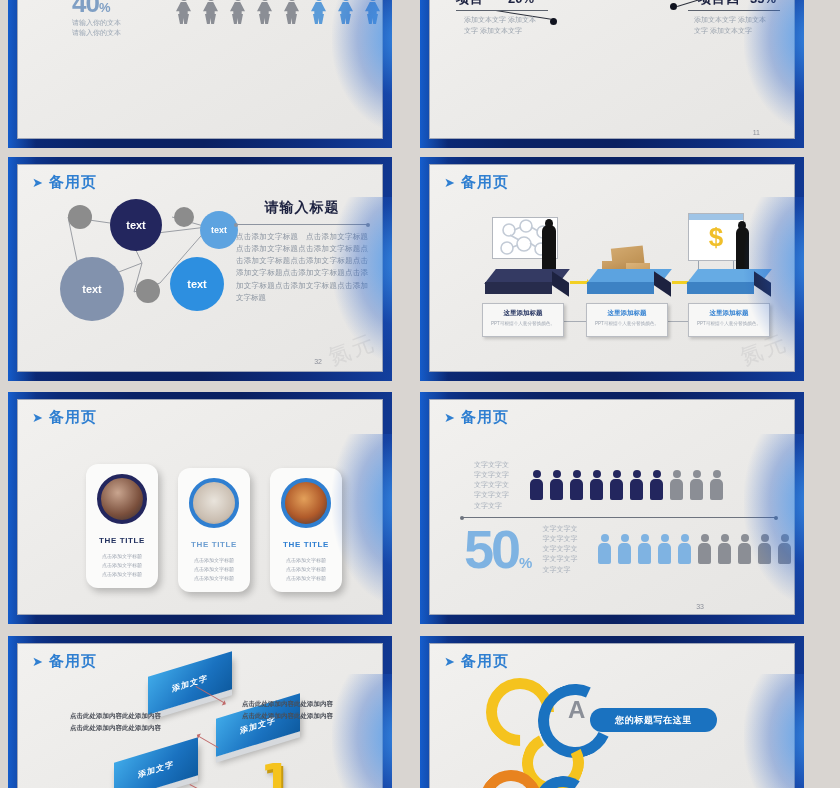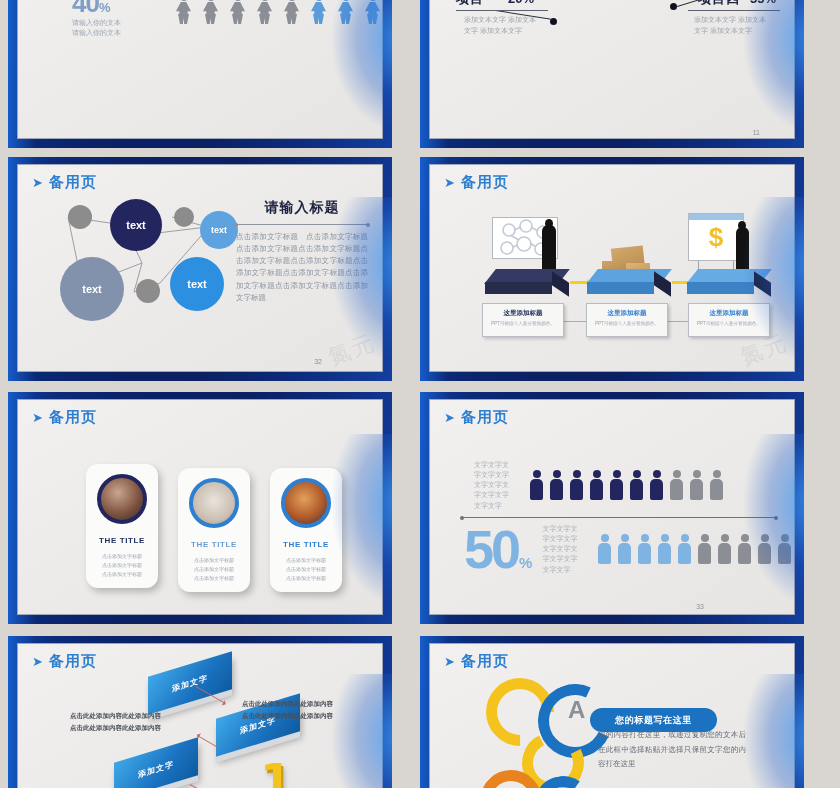--- a/index.html
+++ b/index.html
@@ -539,18 +539,17 @@
       <div class="cring" style="left:92px;top:88px;width:62px;height:62px;border-width:11px;border-color:transparent #f5c31e #f5c31e #f5c31e;transform:rotate(18deg);"></div>
 
       <div class="cring" style="left:50px;top:126px;width:62px;height:62px;border-width:11px;border-color:#e8831f #e8831f transparent #e8831f;transform:rotate(-45deg);"></div>
       <div class="cring" style="left:104px;top:132px;width:58px;height:58px;border-width:11px;border-color:#1a72c0 transparent transparent #1a72c0;transform:rotate(-10deg);"></div>
 
       <div class="aletter" style="left:138px;top:52px;">A</div>
 
       <div class="pill" style="left:160px;top:64px;width:127px;">
         <span>您的标题写在这里</span>
       </div>
-      <div style="position:absolute;left:168px;top:84px;width:148px;font-size:7.5px;color:#636a76;line-height:1.95;text-align:justify;">您的内容打在这里，或通过复制您的文本后在此框中选择粘贴并选择只保留文字您的内容打在这里</div>
 
     </div>
   </div>
 
 </div>
 
 </body></html>

